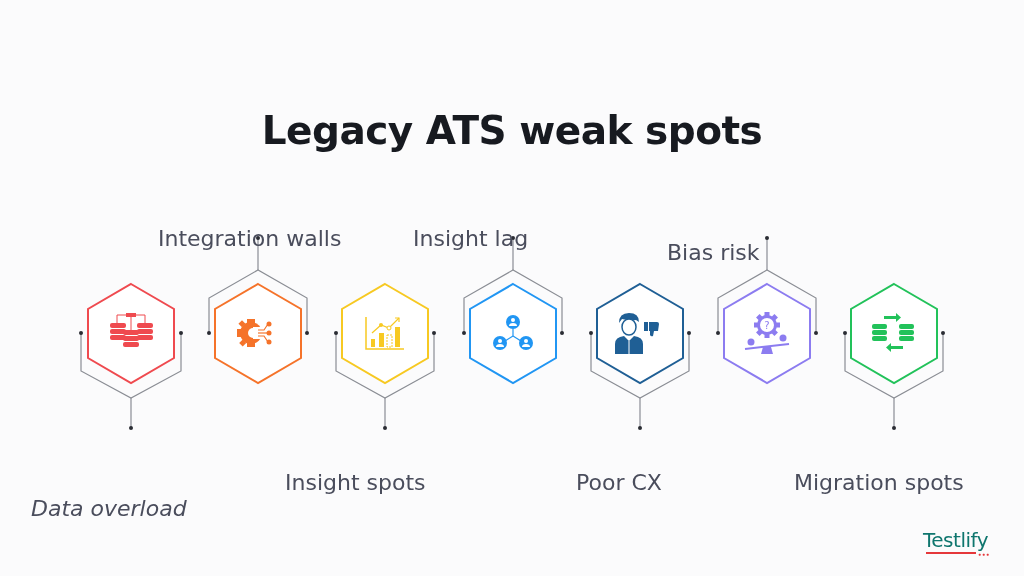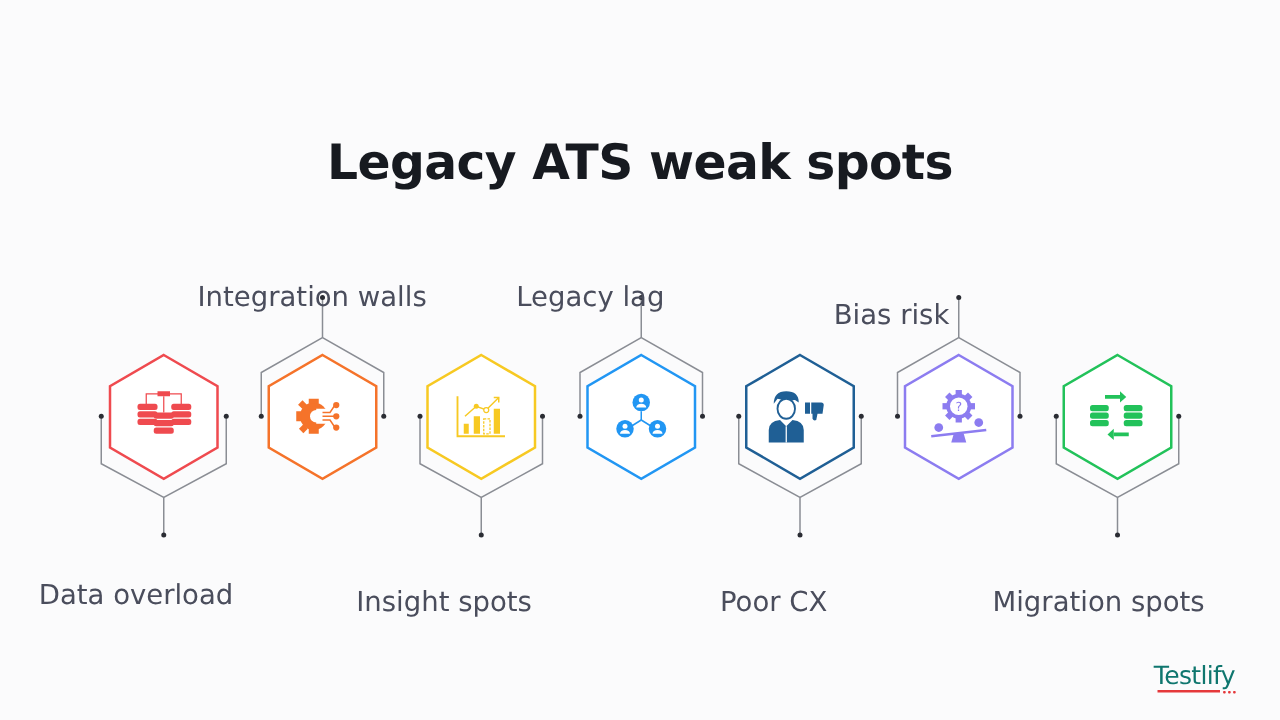--- a/index.html
+++ b/index.html
@@ -176,23 +176,23 @@
       <rect x="872" y="330" width="15" height="5" rx="2"></rect>
       <rect x="872" y="336" width="15" height="5" rx="2"></rect>
     <rect x="899" y="324" width="15" height="5" rx="2"></rect>
       <rect x="899" y="330" width="15" height="5" rx="2"></rect>
       <rect x="899" y="336" width="15" height="5" rx="2"></rect>
     <rect x="891" y="346" width="12" height="3"></rect>
       <polygon points="891,343 886,347.5 891,352"></polygon>
   </g>
 </svg>
 
-<div class="lbl" style="left:131px; top:440px;">Data overload</div>
+<div class="lbl" style="left:131px; top:472px;font-style:italic;">Data overload</div>
 <div class="lbl" style="left:258px; top:202px;">Integration walls</div>
 <div class="lbl" style="left:385px; top:446px;">Insight spots</div>
-<div class="lbl" style="left:513px; top:202px;">Legacy lag</div>
+<div class="lbl" style="left:513px; top:202px;">Insight lag</div>
 <div class="lbl" style="left:676px; top:446px;">Poor CX</div>
 <div class="lbl" style="left:767px; top:216px;">Bias risk</div>
 <div class="lbl" style="left:894px; top:446px;">Migration spots</div>
 
 <div class="logo">Testlify</div>
 <div class="logo-bar"></div>
 <div class="logo-dots">●●●</div>
 
 </body></html>

